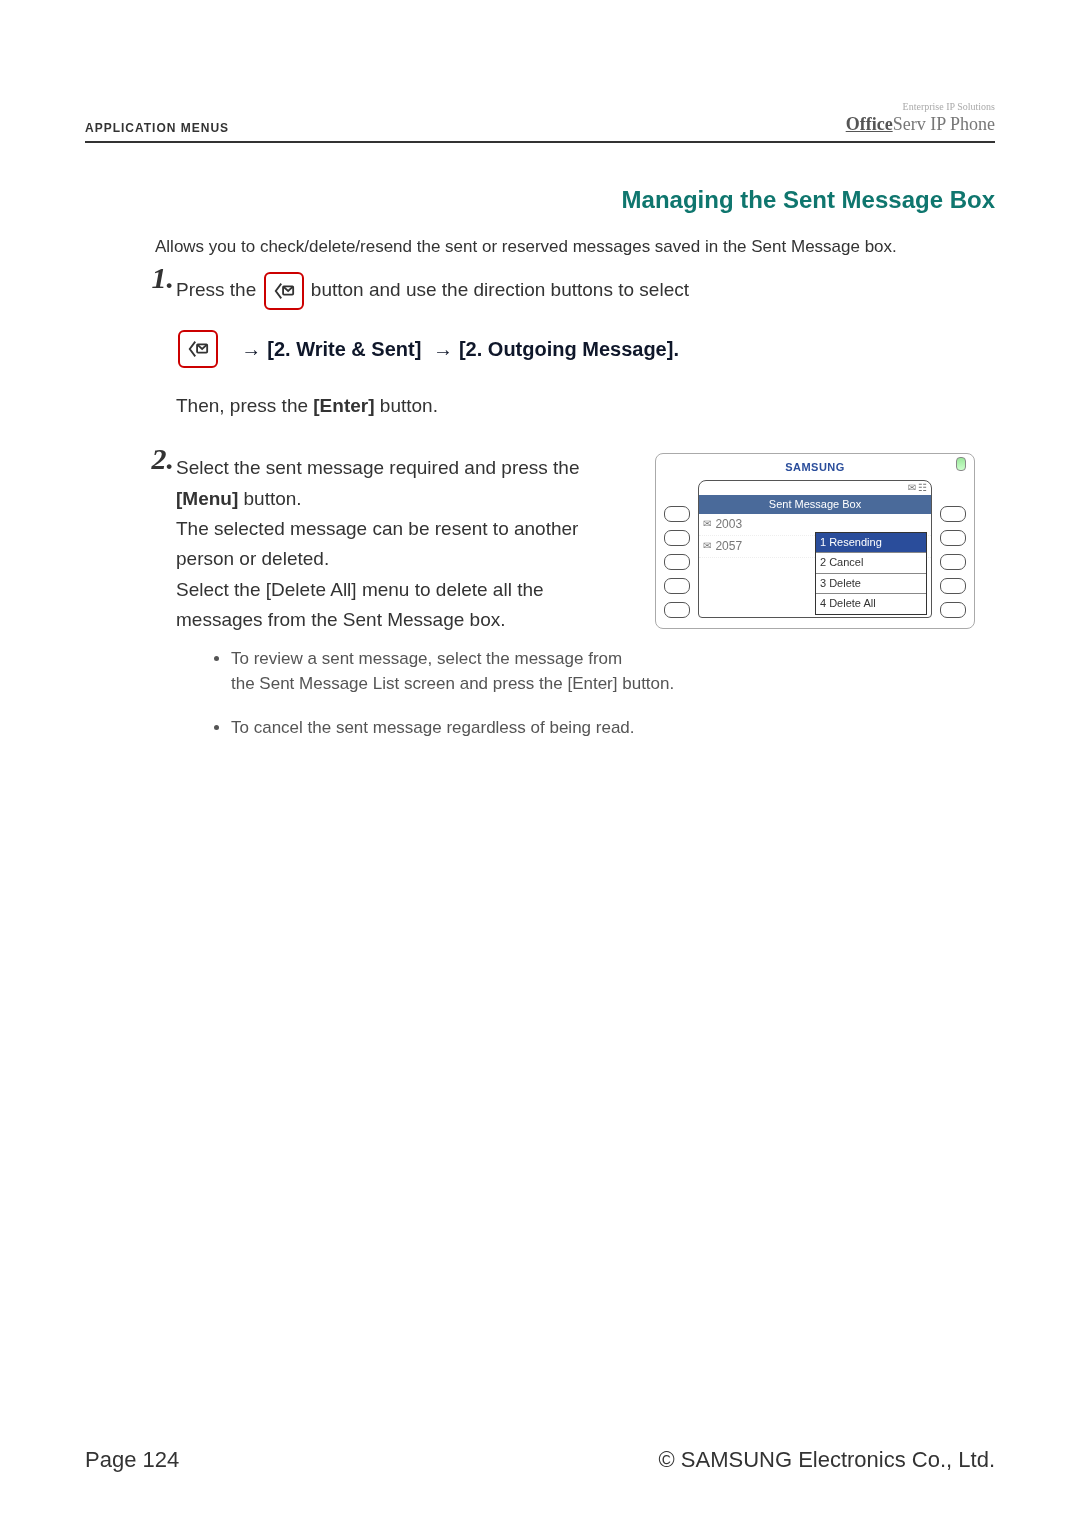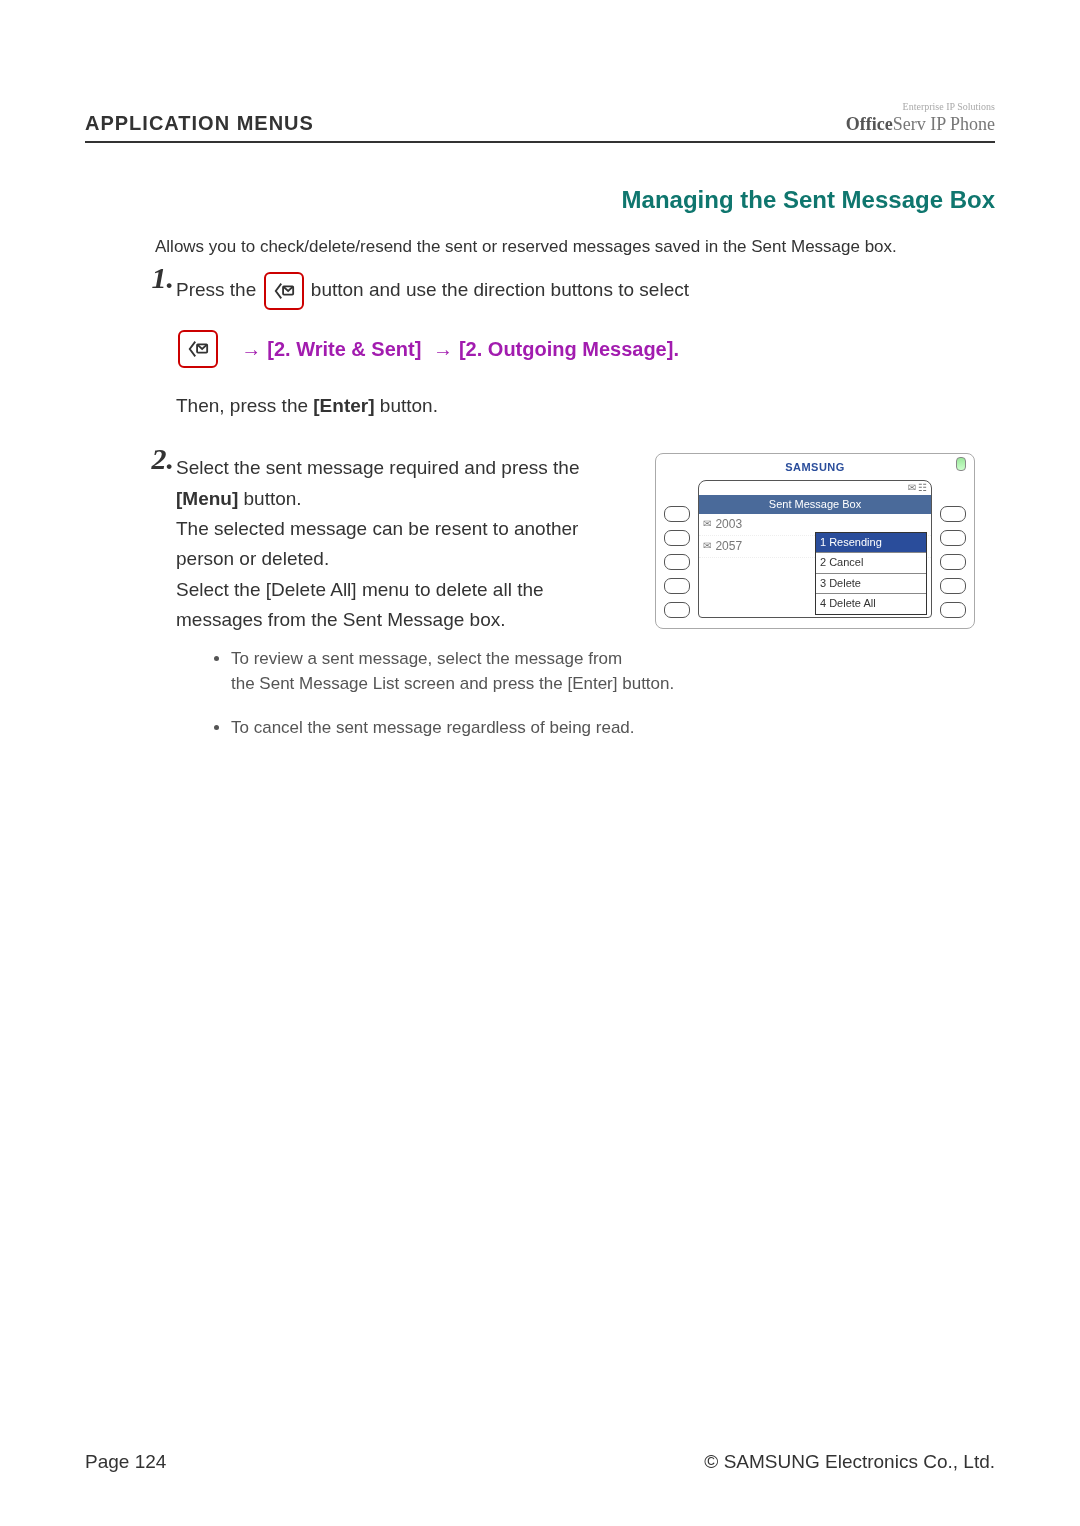--- a/index.html
+++ b/index.html
@@ -23,36 +23,36 @@
   .header-row {
     display: flex;
     justify-content: space-between;
     align-items: flex-end;
     border-bottom: 2px solid #333;
     padding-bottom: 4px;
     margin-bottom: 40px;
   }
   .app-menus {
     font-weight: bold;
-    font-size: 20px;
+    font-size: 12px;
     letter-spacing: 1px;
   }
   .brand {
     font-size: 18px;
     color: #777;
     font-family: Georgia, 'Times New Roman', serif;
   }
   .brand .brand-tag {
     display: block;
     font-size: 10px;
     text-align: right;
     color: #aaa;
     margin-bottom: -2px;
   }
-  .brand .bold { font-weight: bold; color:#555;}
+  .brand .bold { font-weight: bold; color:#555;text-decoration:underline;}
   .h3 {
     color: #0f766e;
     font-weight: bold;
     font-size: 24px;
     margin: 0 0 18px 30px;
     text-align: right;
   }
   .content { margin-left: 70px; margin-right: 20px;}
   .intro { font-size: 17px; margin-bottom: 4px;}
   ul.tight { margin: 2px 0 22px 30px; padding:0; font-size:17px;}
@@ -78,21 +78,21 @@
     border: 2px solid #c00;
     border-radius: 6px;
     width: 36px;
     height: 34px;
     vertical-align: middle;
     margin: 0 2px;
     color:#333;
   }
   .btn-icon-box svg { width:22px; height:22px;}
   .nav-path {
-    color: #a21caf;
+    color: #0f172a;
     font-weight: bold;
     font-size: 20px;
     margin-left: 10px;
     vertical-align: middle;
   }
   .nav-path .arrow {
     font-size: 20px;
     margin: 0 6px;
   }
   .instr-line { margin: 20px 0 25px 0; font-size:19px;}
@@ -202,21 +202,21 @@
   }
   ul.sub li { margin-bottom: 18px; line-height:1.5;}
   ul.sub li .l2 { display:block;}
   .footer {
     position:absolute;
     bottom: 50px;
     left: 85px;
     right: 85px;
     display:flex;
     justify-content:space-between;
-    font-size:19px;
+    font-size:22px;
   }
 </style>
 </head>
 <body>
 
 <div class="page">
 
   <div class="header-row">
     <div class="app-menus">APPLICATION MENUS</div>
     <div class="brand">

